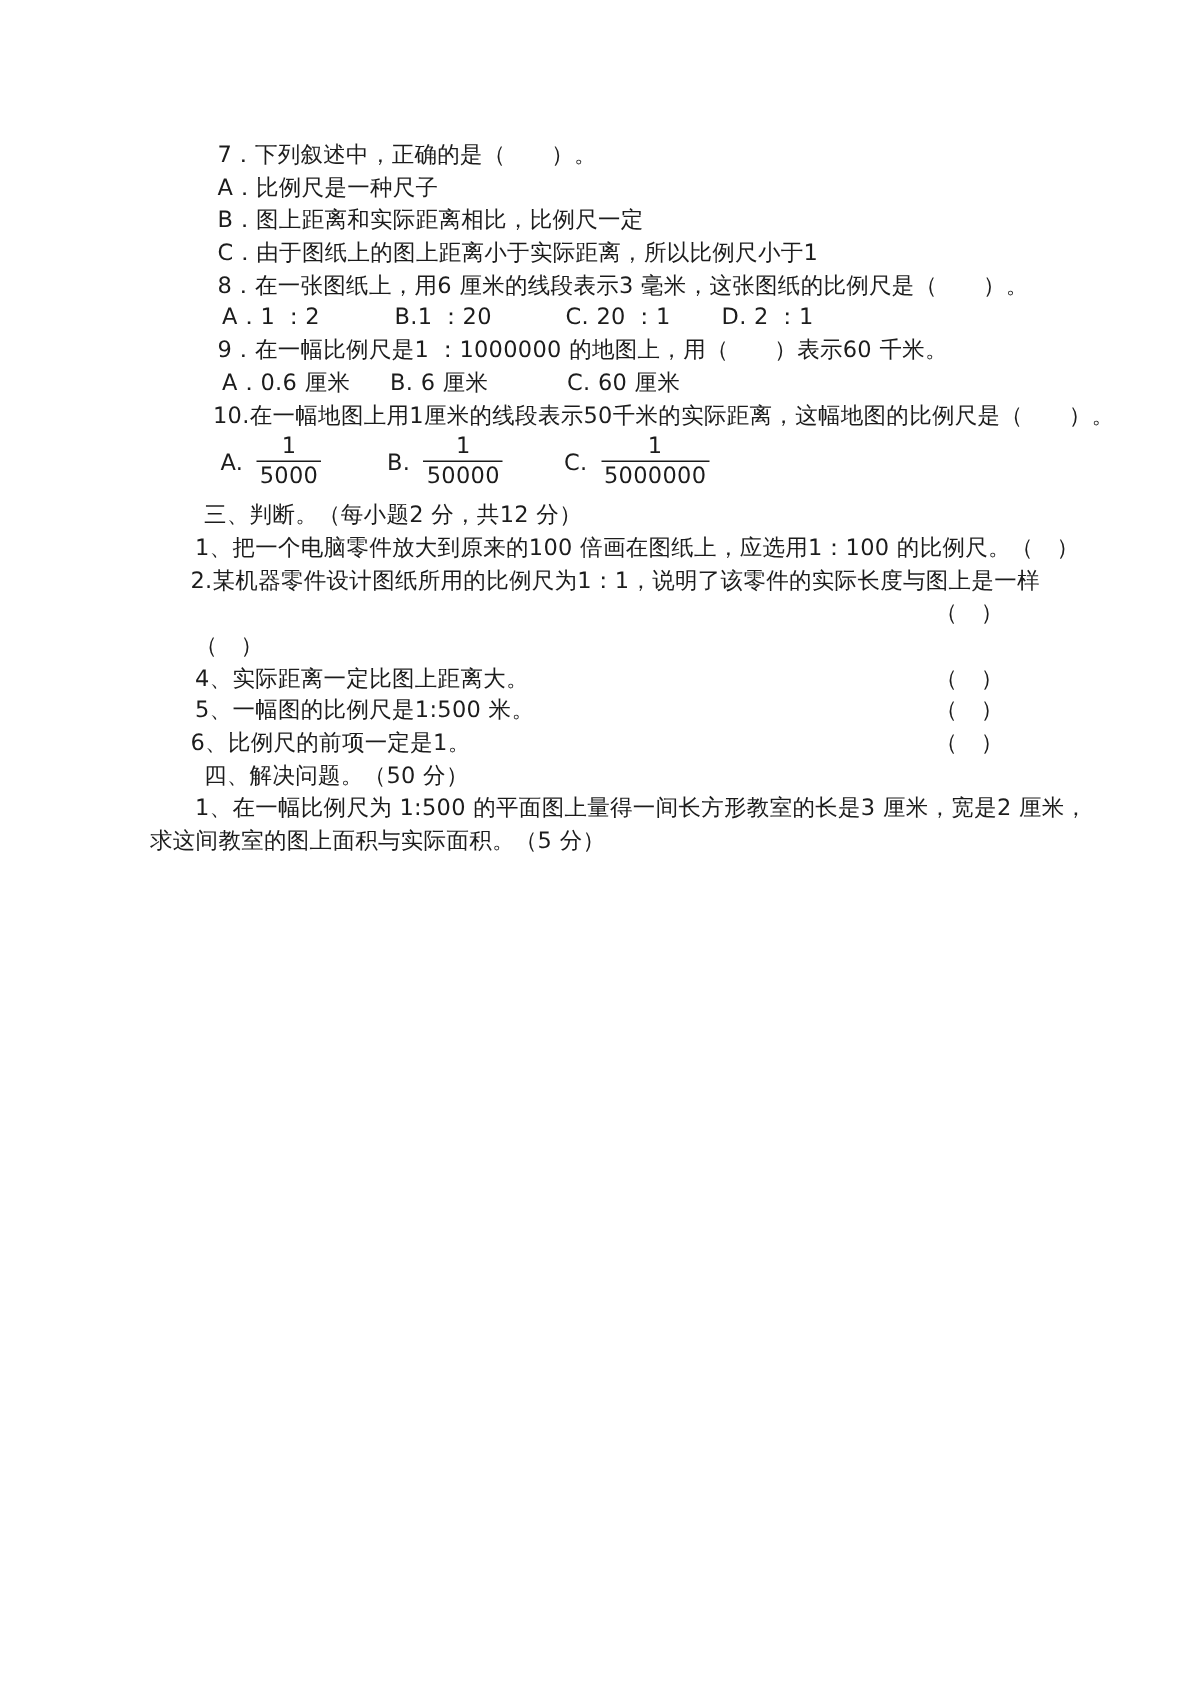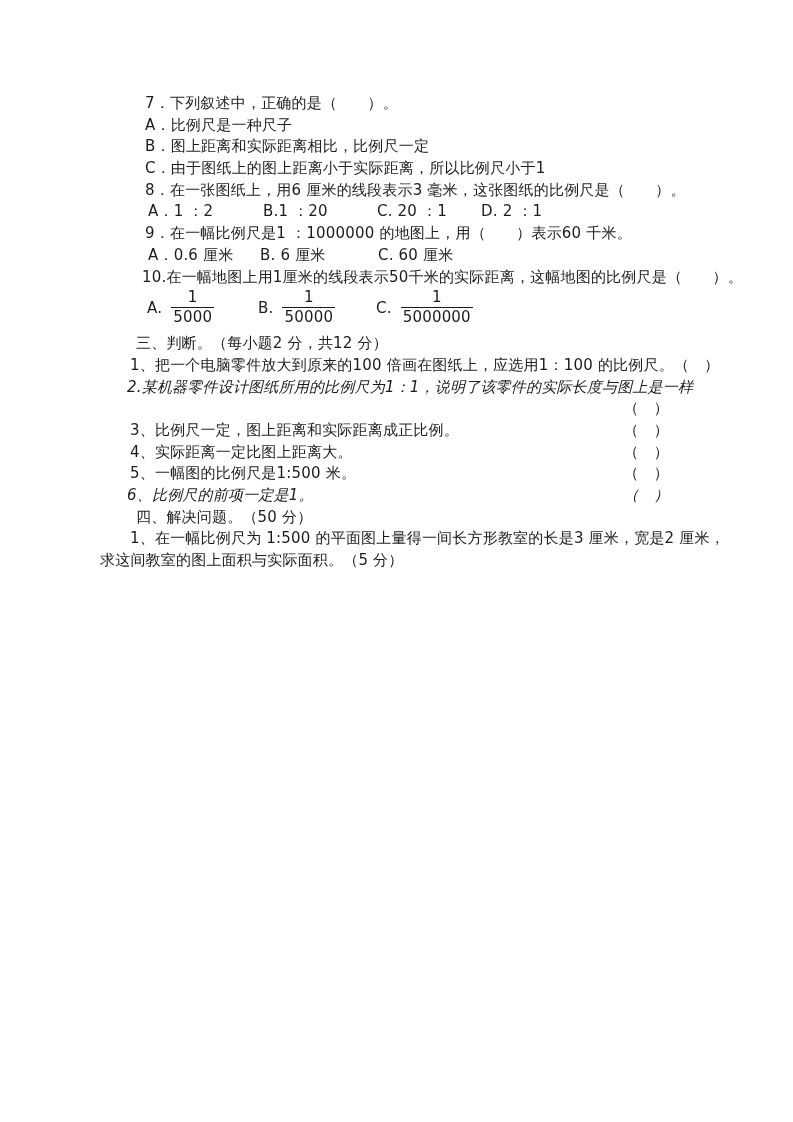--- a/index.html
+++ b/index.html
@@ -25,21 +25,21 @@
   }
   .line {
     height: 21.7px;
     line-height: 21.7px;
     white-space: nowrap;
   }
   .ind-45 { padding-left: 45px; }
   .ind-42 { padding-left: 42px; }
   .ind-36 { padding-left: 36px; }
   .ind-30 { padding-left: 30px; }
-  .ind-27 { padding-left: 27px; font-style: italic; }
+  .ind-27 { padding-left: 27px; }
   .ind-0  { padding-left: 0; }
 
   
   .opt-row { position: relative; }
   .opt-row .opt { position: absolute; top: 0; white-space: nowrap; }
   .q8-a { left: 48px; }  .q8-b { left: 163px; } .q8-c { left: 277px; } .q8-d { left: 381px; }
   .q9-a { left: 48px; }  .q9-b { left: 160px; } .q9-c { left: 278px; }
 
   
   .frac-row { position: relative; height: 45px; }
@@ -130,21 +130,20 @@
 
   <div class="line judge ind-30">
     <span class="stmt">1、把一个电脑零件放大到原来的100 倍画在图纸上，应选用1：100 的比例尺。</span>
     <span class="paren">（　）</span>
   </div>
 
   <div class="line ind-27">2.某机器零件设计图纸所用的比例尺为1：1，说明了该零件的实际长度与图上是一样</div>
   <div class="line paren-row">（　）</div>
 
   <div class="line judge ind-30">
-    <span class="stmt">3、比例尺一定，图上距离和实际距离成正比例。</span>
     <span class="paren">（　）</span>
   </div>
 
   <div class="line judge ind-30">
     <span class="stmt">4、实际距离一定比图上距离大。</span>
     <span class="paren">（　）</span>
   </div>
 
   <div class="line judge ind-30">
     <span class="stmt">5、一幅图的比例尺是1:500 米。</span>

